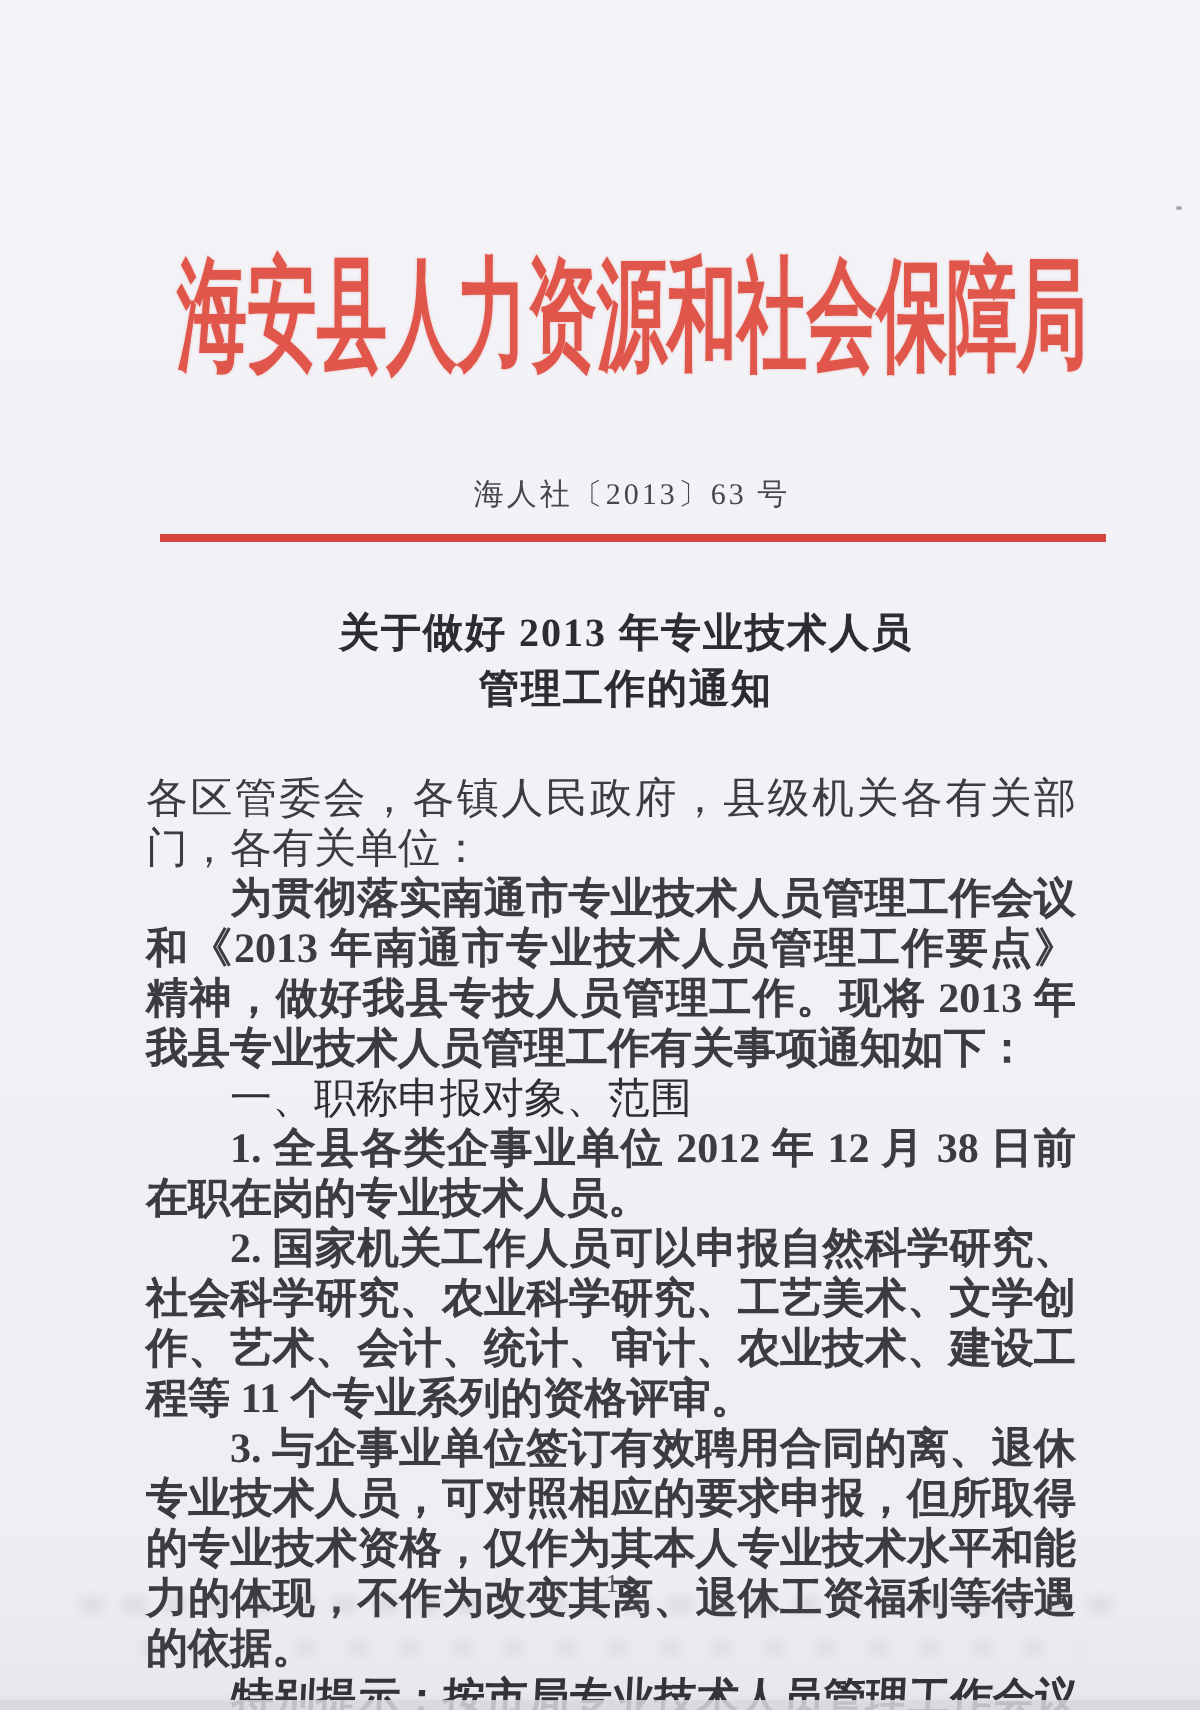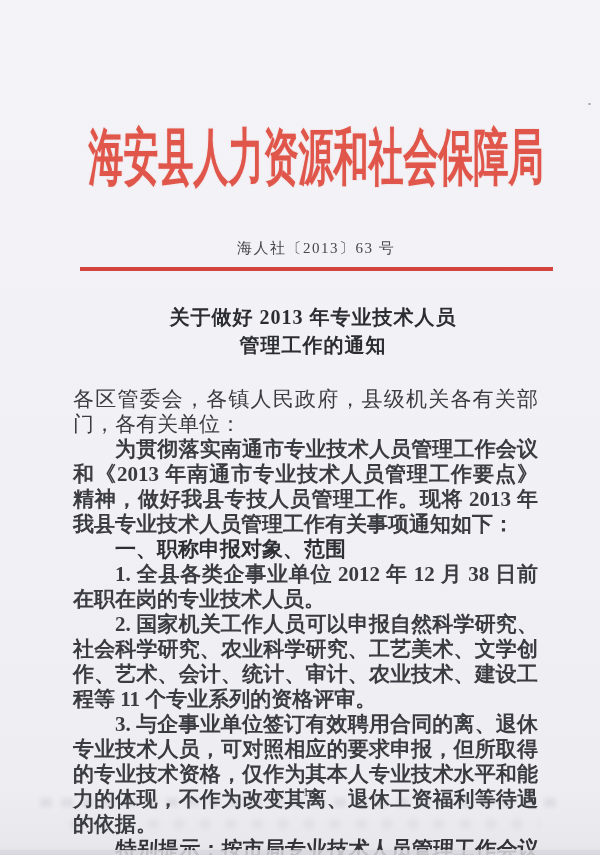--- a/index.html
+++ b/index.html
@@ -52,21 +52,21 @@
   }
   .bodytext {
     position: absolute;
     top: 387px; left: 73px; width: 465px;
     font-size: 21px; line-height: 25px;
     color: #3b3b42;
     text-align: justify;
   }
   .para { margin: 0; }
   .indent { text-indent: 2em; font-weight: bold; }
-  .heading { font-weight: bold; color: #2e2e35; }
+  .heading { font-weight: normal; color: #2e2e35; }
   .special { font-weight: bold; color: #333339; transform: skewX(-3deg); }
   .pagenum {
     position: absolute;
     top: 784px; left: 6px; width: 600px;
     text-align: center;
     font-size: 13px; line-height: 15px;
     color: #54545a;
   }
   
   .smudge {

